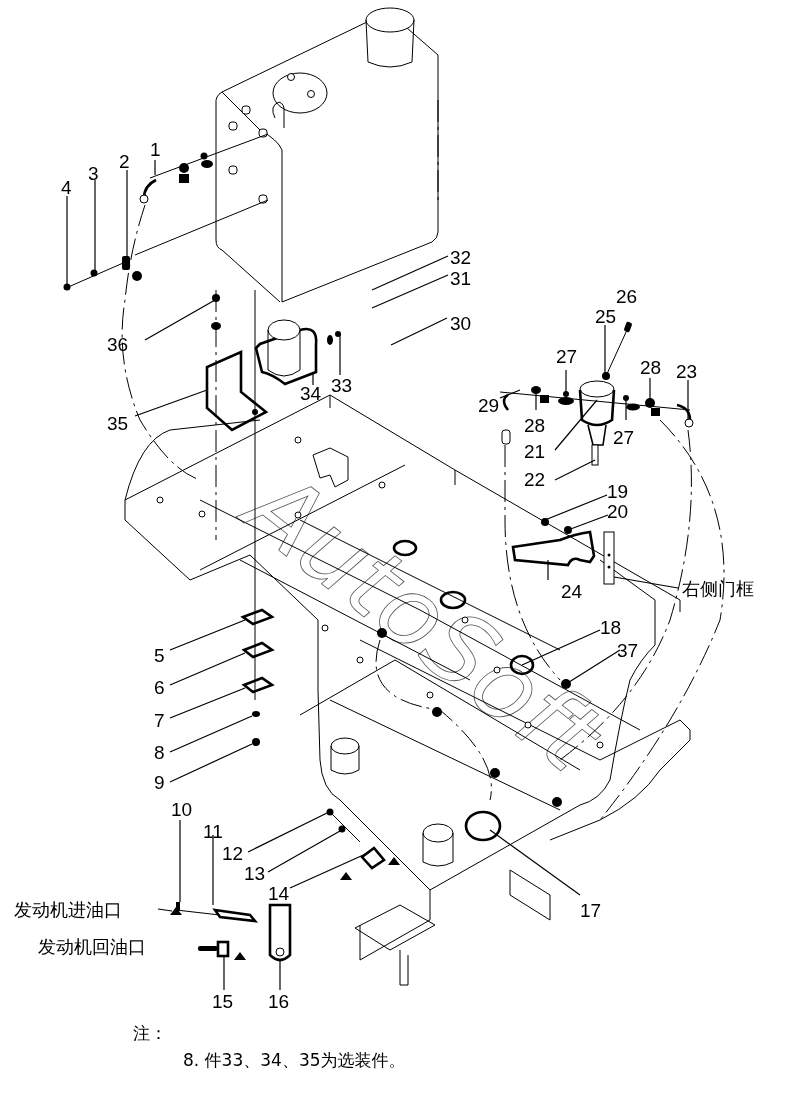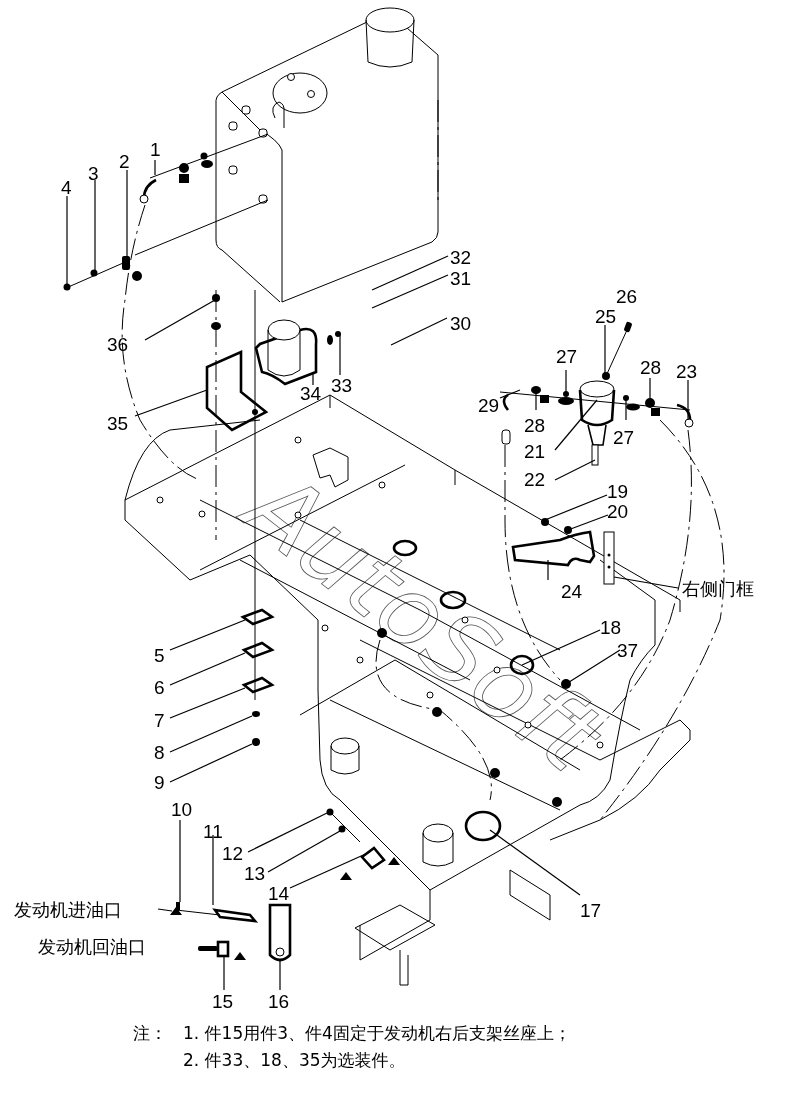--- a/index.html
+++ b/index.html
@@ -294,19 +294,18 @@
     <text class="cn" x="682" y="595">右侧门框</text>
     <path class="leader" d="M158,909 L172,911"></path>
     <text class="cn" x="14" y="916">发动机进油口</text>
     <text class="cn" x="38" y="953">发动机回油口</text>
   </g>
 </svg>
 
 <div class="notes">
   <div class="row">
     <span class="lbl">注：</span>
-    <span>1. 件15用件3、件4固定于发动机右后支架丝座上；</span>
   </div>
   <div class="row">
     <span class="lbl"></span>
-    <span>2. 件33、18、35为选装件。</span>
+    <span>8. 件33、34、35为选装件。</span>
   </div>
 </div>
 
 </body></html>

